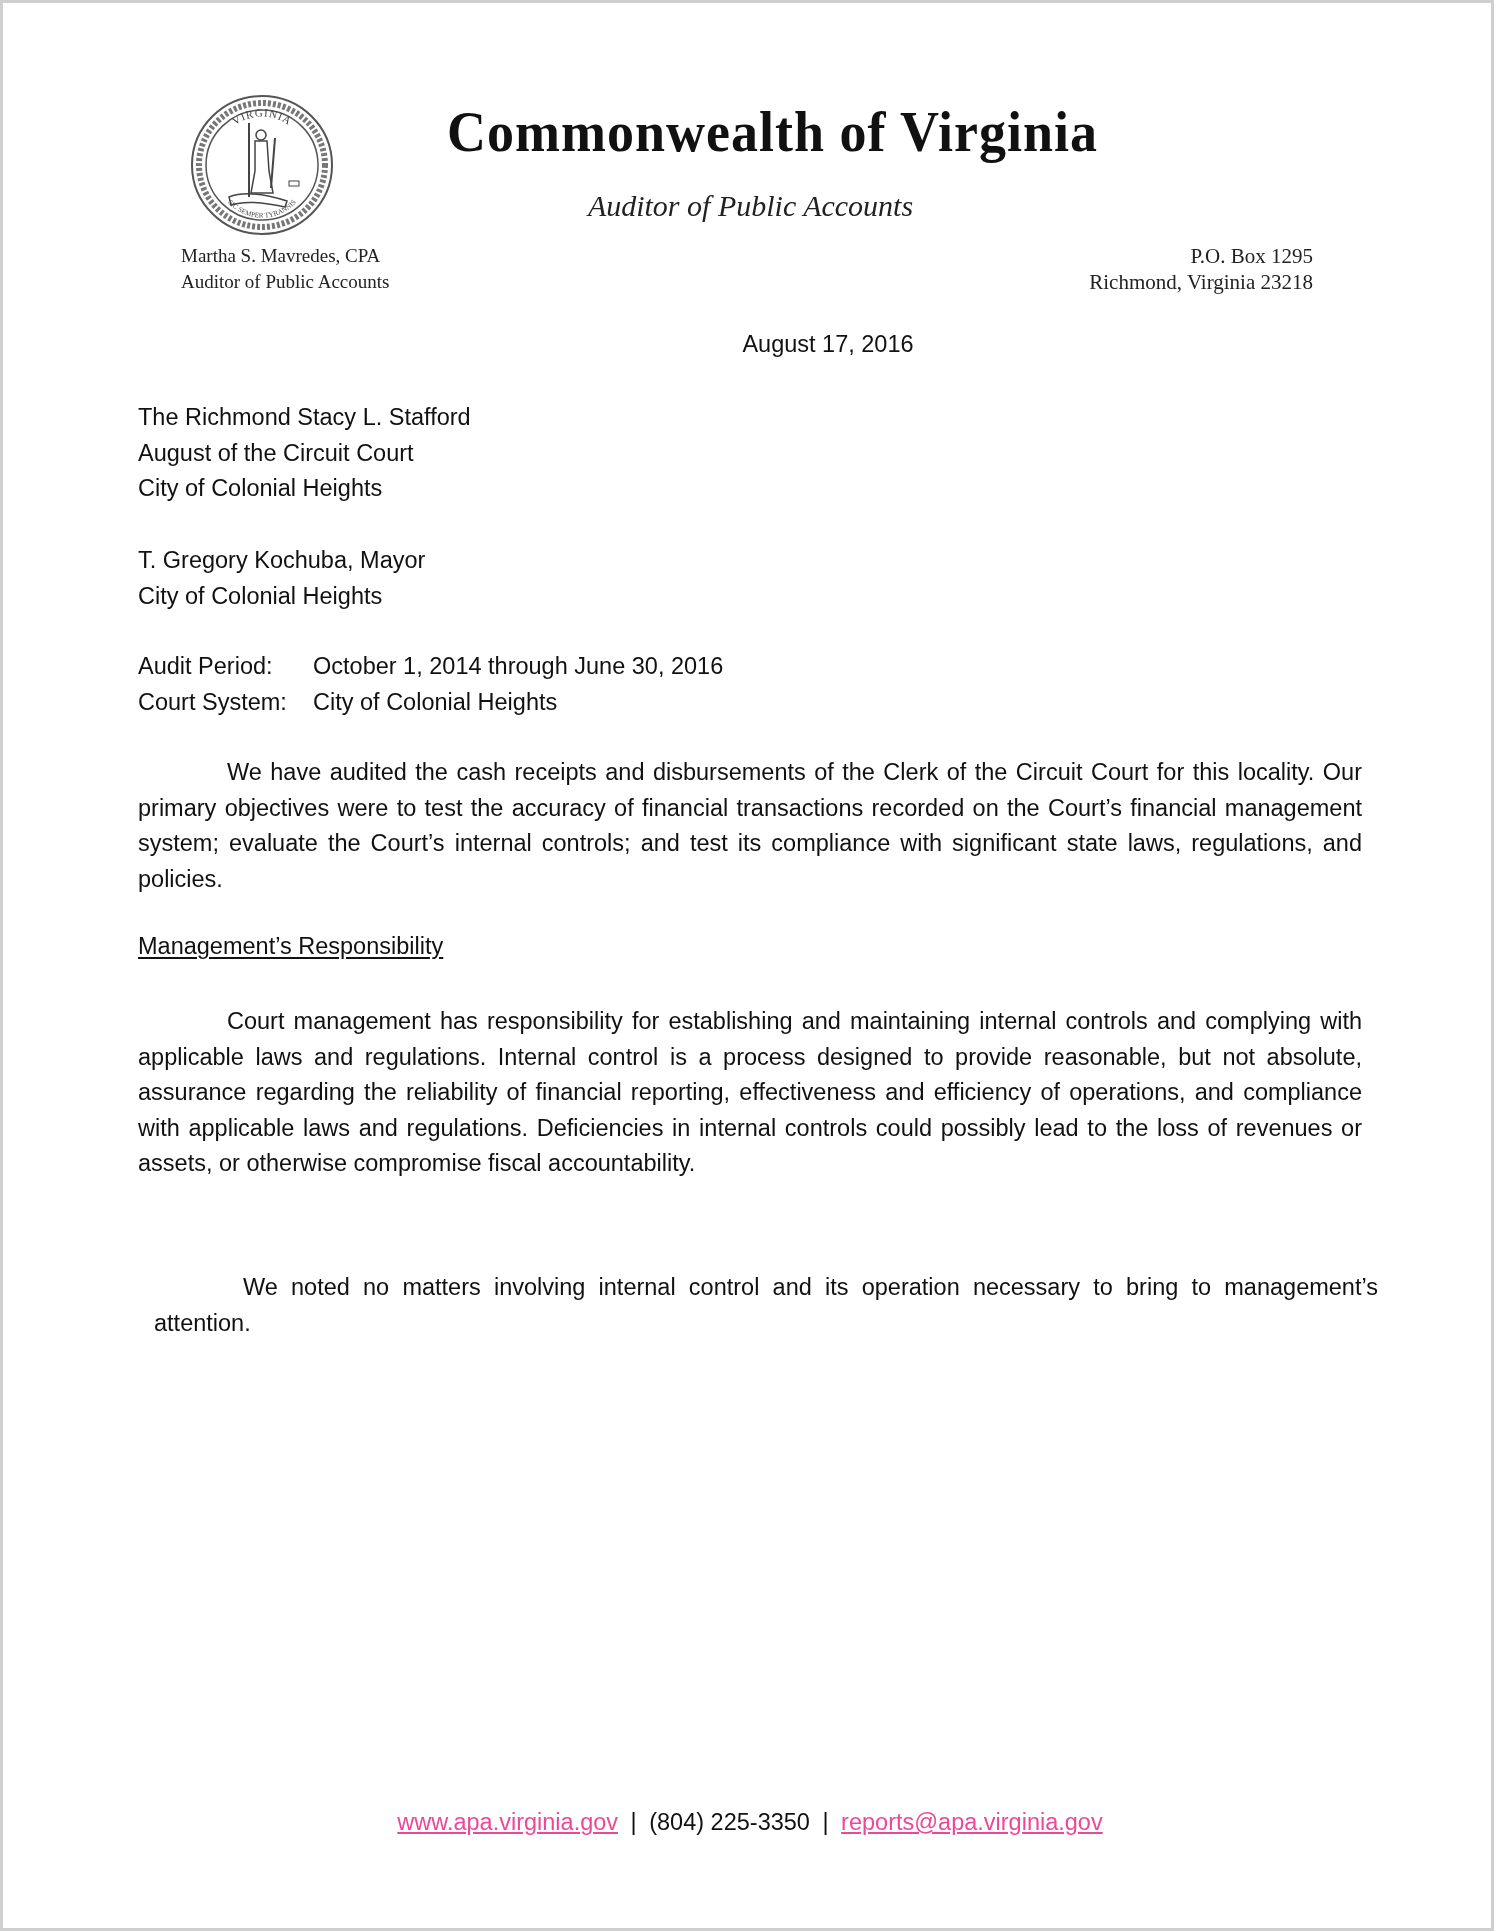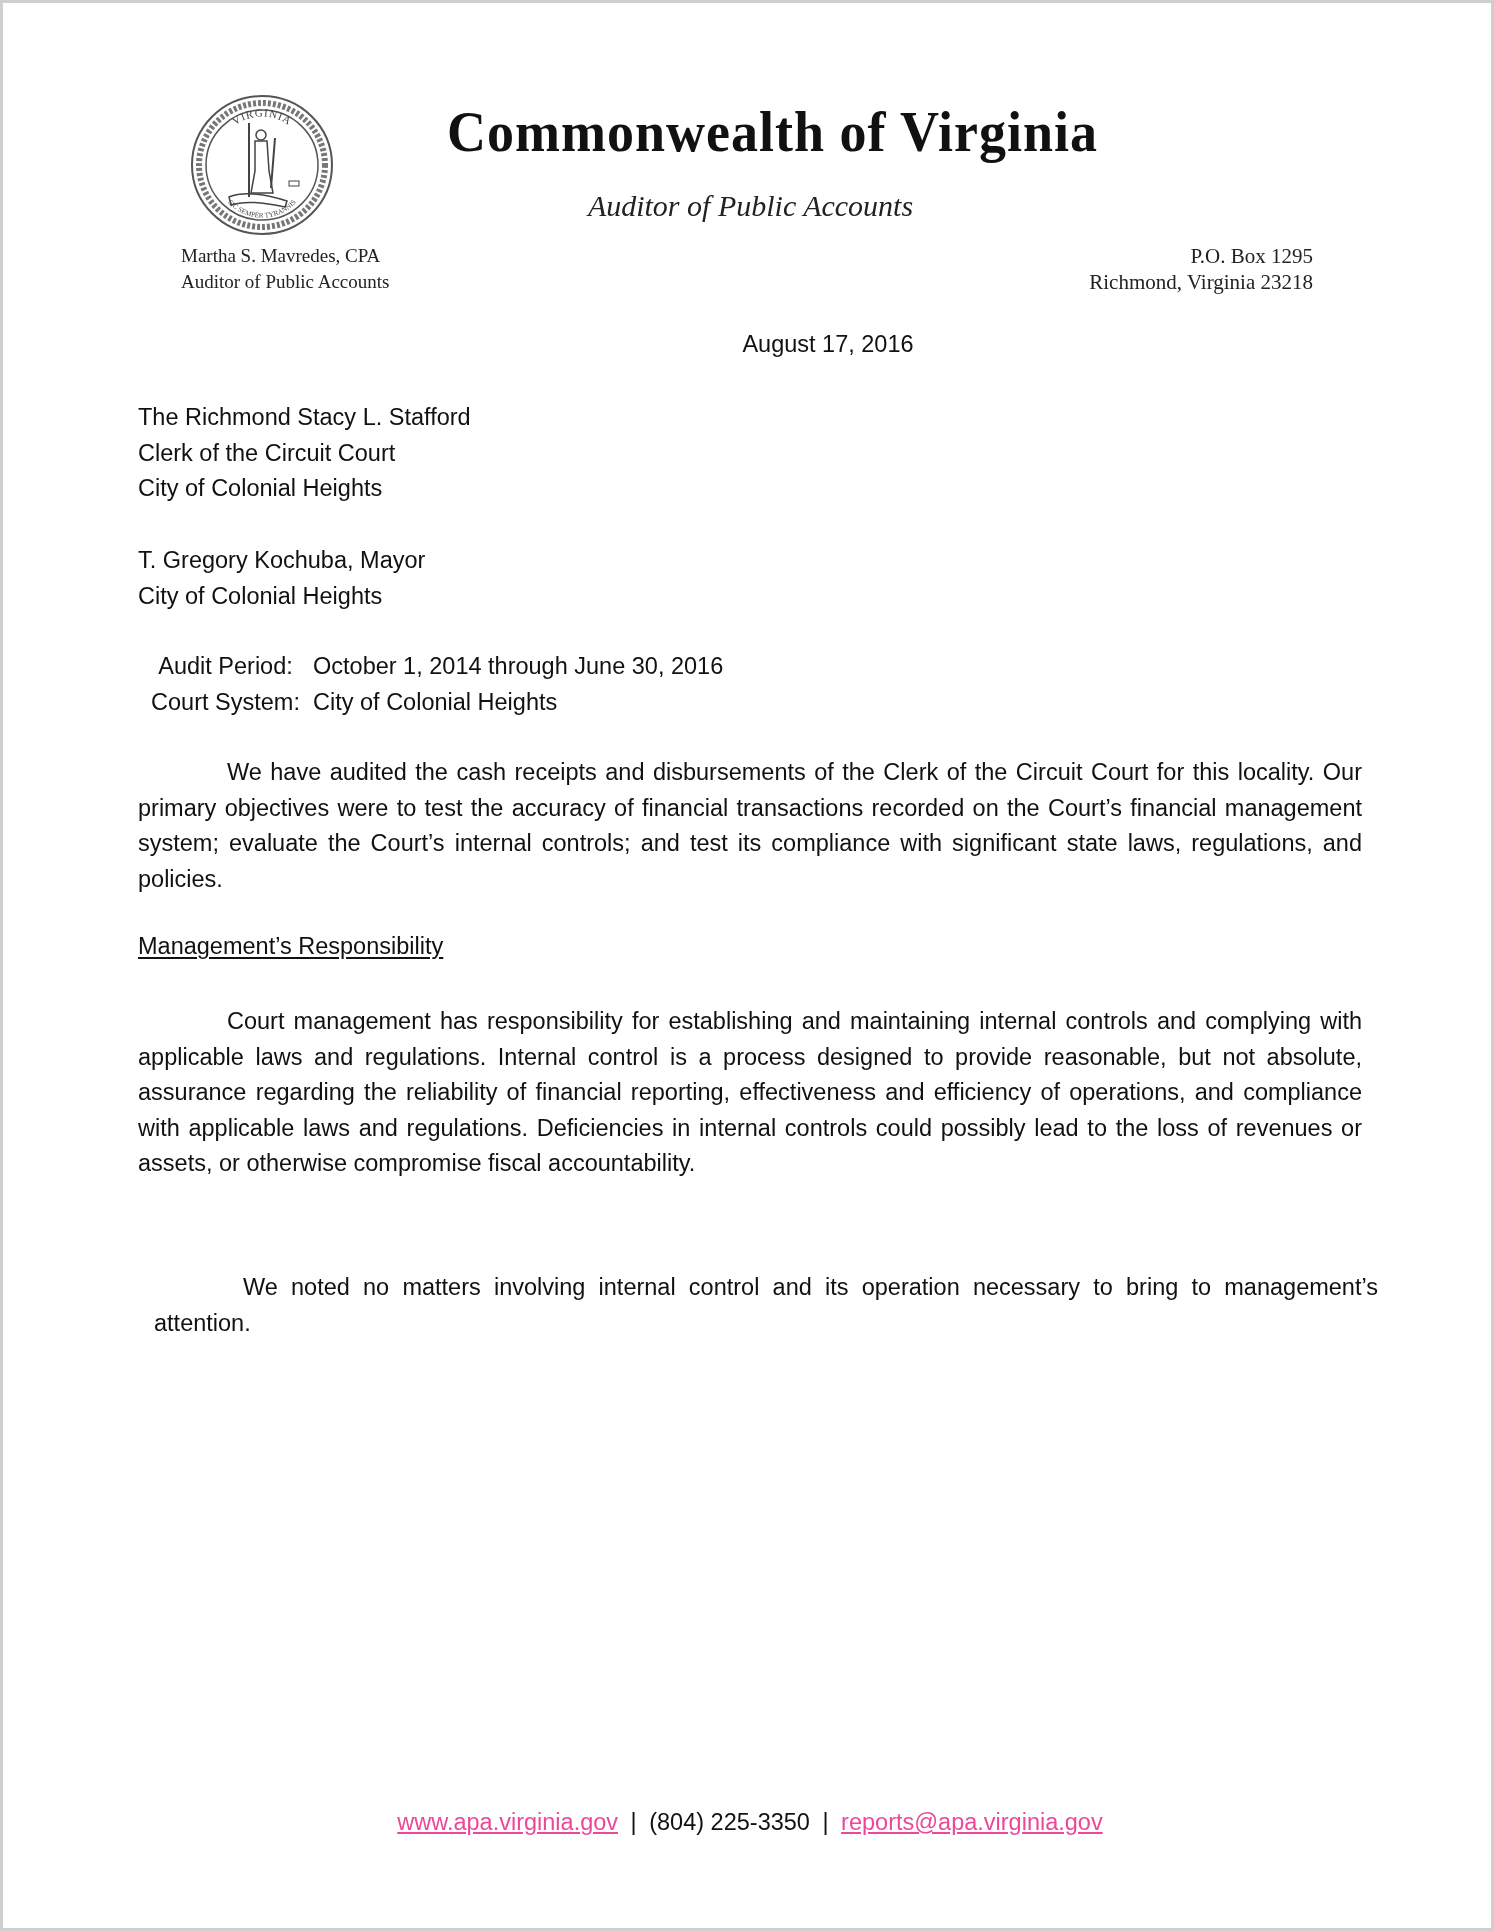--- a/index.html
+++ b/index.html
@@ -30,21 +30,21 @@
   .left-addr { left: 178px; top: 240px; font-size: 19px; line-height: 26px; }
   .right-addr { right: 178px; top: 240px; font-size: 21px; line-height: 26px; text-align: right; }
   .right-addr .line, .left-addr .line { display: block; }
 
   .date { left: 0; width: 1650px; top: 328px; text-align: center; }
 
   .block { left: 135px; line-height: 35.6px; }
   .block .line { display: block; }
 
   .info-row { display: block; }
-  .info-label { display: inline-block; width: 175px; text-align: center; }
+  .info-label { display: inline-block; width: 175px; }
 
   .para {
     position: absolute; left: 135px; width: 1224px;
     line-height: 35.6px; text-align: justify; text-indent: 89px;
     white-space: normal;
   }
   .heading { text-decoration: underline; text-underline-offset: 3px; }
 
   .footer {
     left: 0; width: 1494px; top: 1806px; text-align: center;
@@ -89,21 +89,21 @@
   </div>
   <div class="abs serif right-addr">
     <span class="line">P.O. Box 1295</span>
     <span class="line">Richmond, Virginia 23218</span>
   </div>
 
   <div class="abs body-font date">August 17, 2016</div>
 
   <div class="abs body-font block" style="top:397px;">
     <span class="line">The Richmond Stacy L. Stafford</span>
-    <span class="line">Clerk of the Circuit Court</span>
+    <span class="line">August of the Circuit Court</span>
     <span class="line">City of Colonial Heights</span>
   </div>
 
   <div class="abs body-font block" style="top:540px;">
     <span class="line">T. Gregory Kochuba, Mayor</span>
     <span class="line">City of Colonial Heights</span>
   </div>
 
   <div class="abs body-font block" style="top:646px;">
     <span class="info-row">

